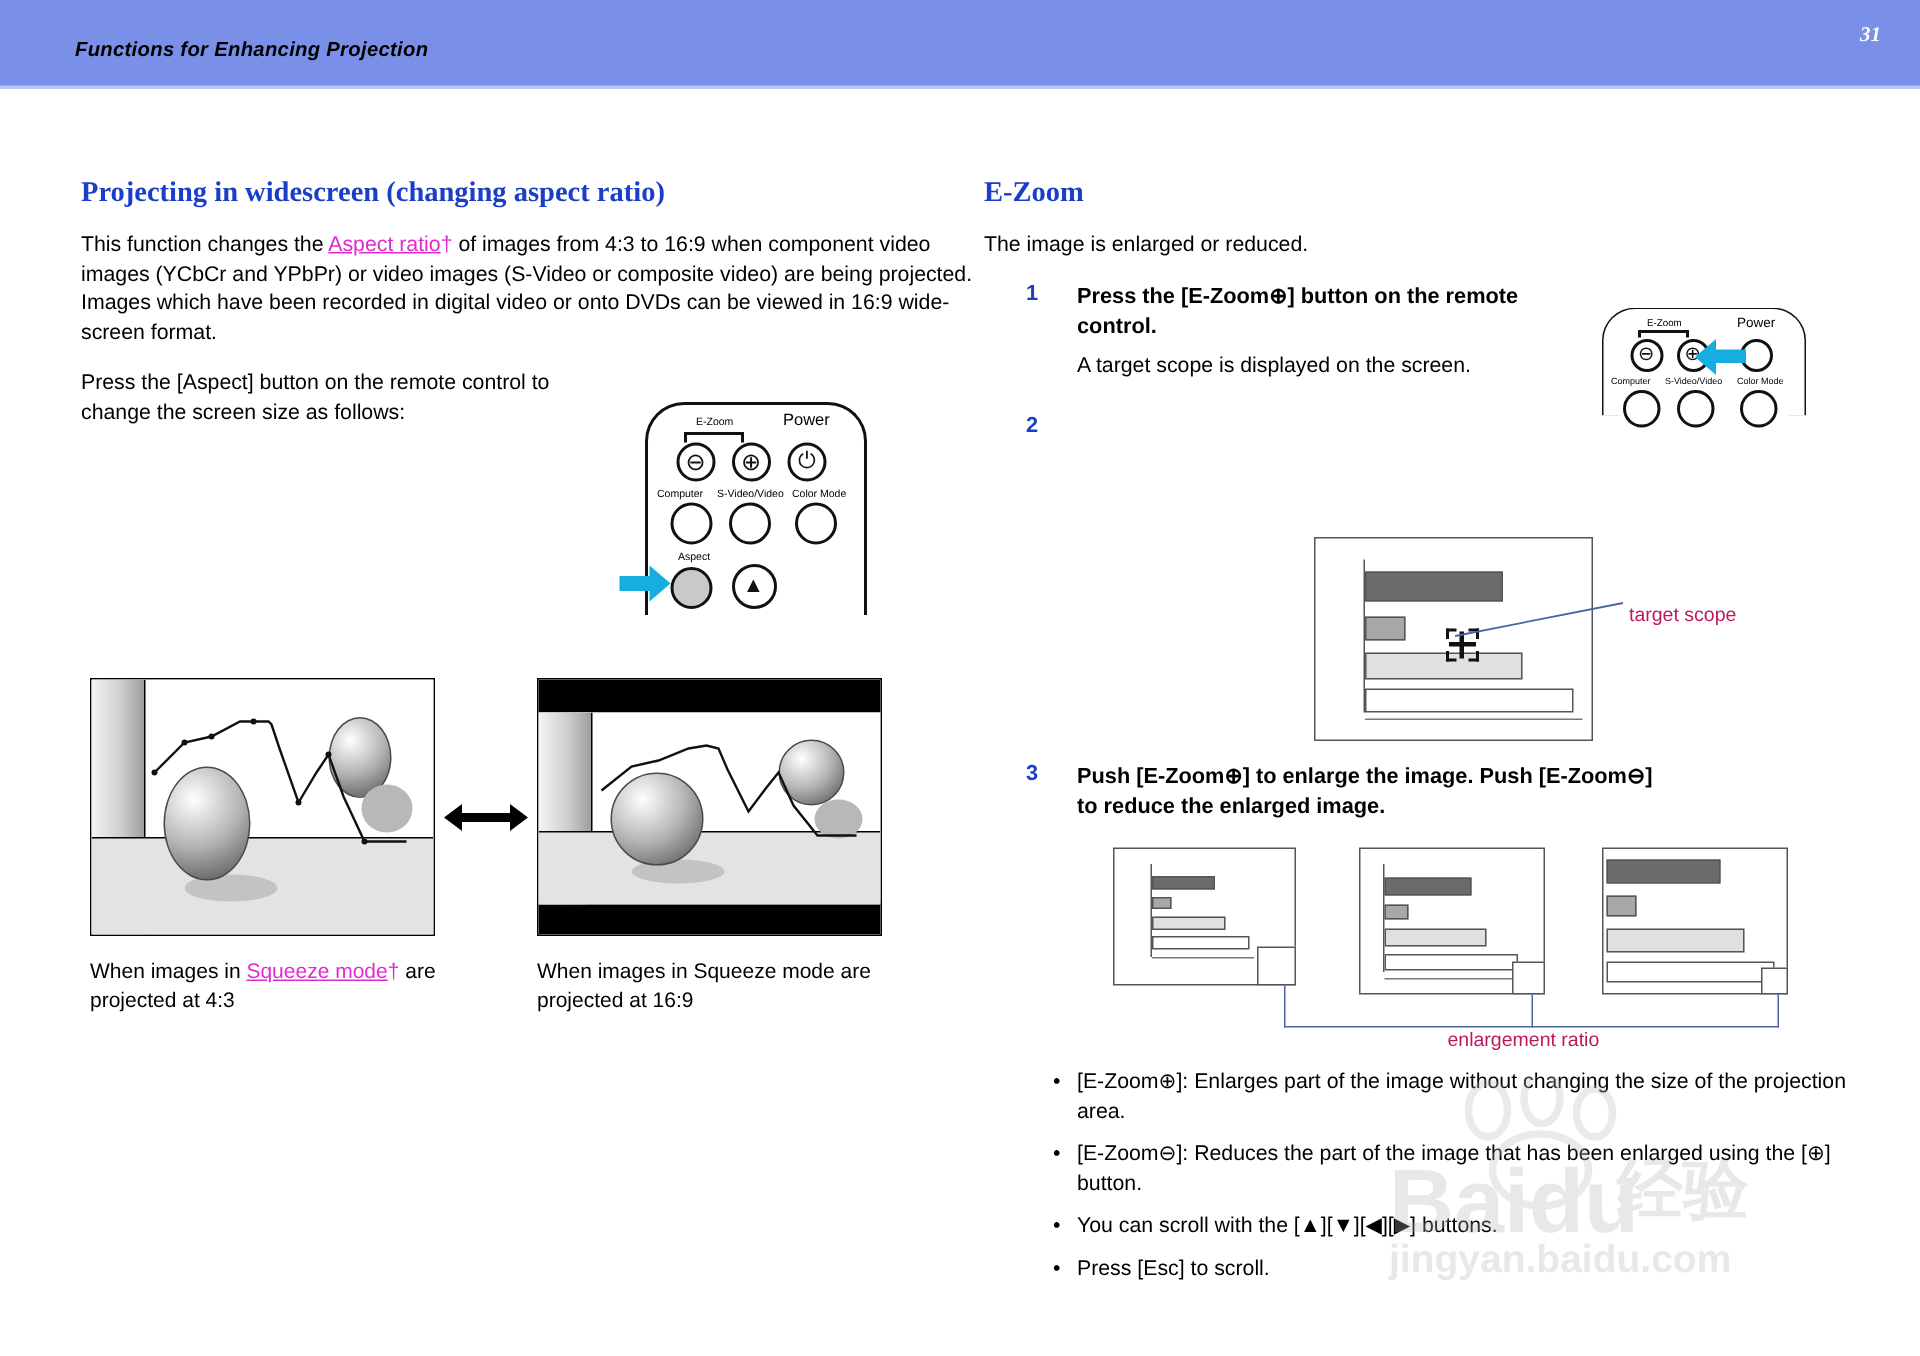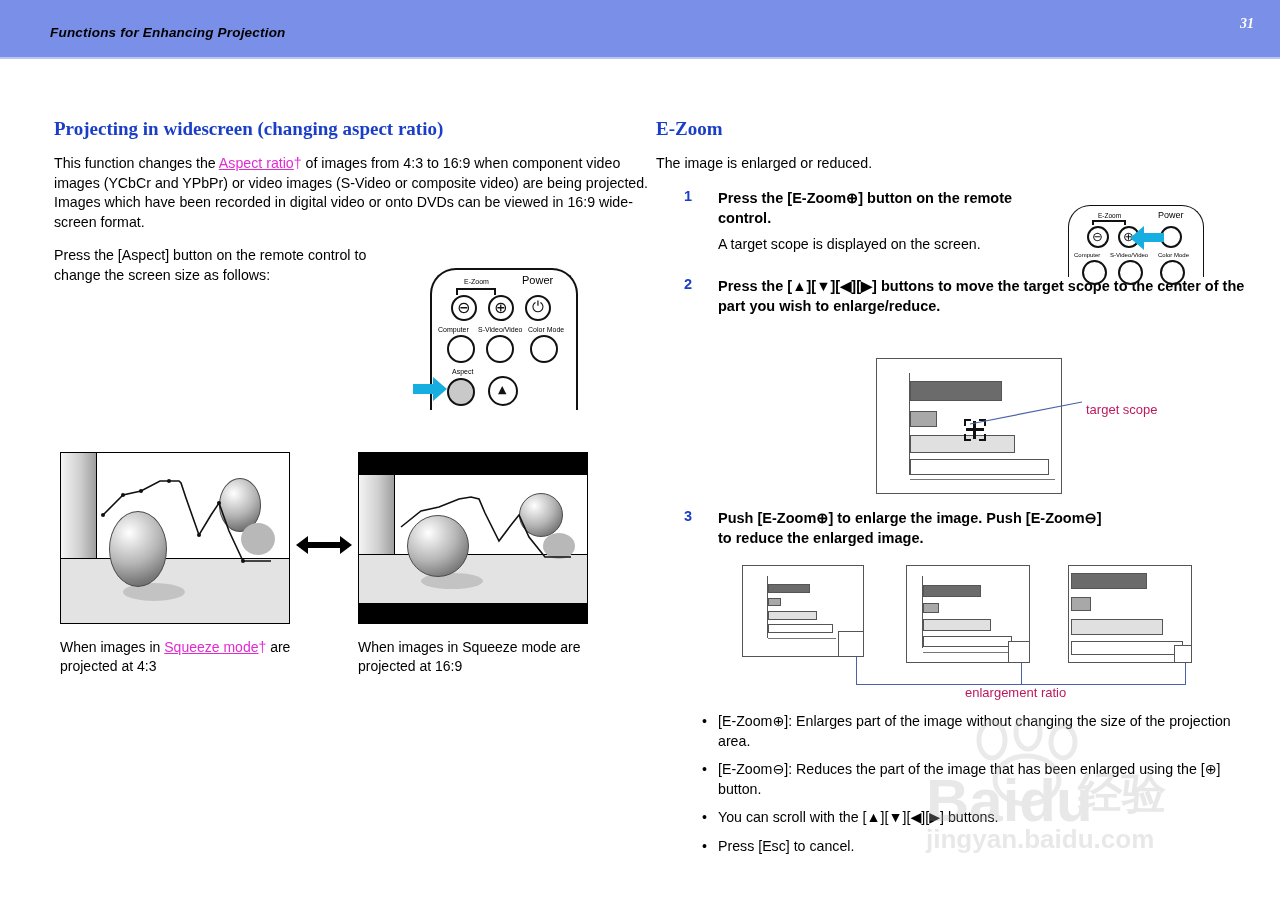--- a/index.html
+++ b/index.html
@@ -256,21 +256,20 @@
   <p class="body">The image is enlarged or reduced.</p>
 
   <div class="step">
     <span class="step-num">1</span>
     <span class="step-text" style="display:inline-block; width:340px;">Press the [E-Zoom⊕] button on the remote control.</span>
   </div>
   <p class="step-sub" style="width:350px;">A target scope is displayed on the screen.</p>
 
   <div class="step" style="margin-top:22px;">
     <span class="step-num">2</span>
-    <span class="step-text" style="display:inline-block; width:530px;">Press the [▲][▼][◀][▶] buttons to move the target scope to the center of the part you wish to enlarge/reduce.</span>
   </div>
 </div>
 
 <div style="position:absolute; left:1068px; top:205px; width:140px; height:72px;">
   <div style="position:absolute; left:0; top:0; width:136px; height:72px; border:1.5px solid #111;
               border-top-left-radius:22px; border-top-right-radius:22px; border-bottom:none; background:#fff;"></div>
   <div class="lbl" style="left:30px; top:7px; font-size:6.5px;">E-Zoom</div>
   <div class="ezoom-bracket" style="left:24px; top:15px; width:34px; height:5px;"></div>
   <div class="lbl" style="left:90px; top:5px; font-size:9px;">Power</div>
 
@@ -354,21 +353,21 @@
 <div class="leader" style="left:856px; top:657px; width:1.2px; height:28px;"></div>
 <div class="leader" style="left:1021px; top:663px; width:1.2px; height:22px;"></div>
 <div class="leader" style="left:1185px; top:663px; width:1.2px; height:22px;"></div>
 <div class="leader" style="left:856px; top:684px; width:330px; height:1.2px;"></div>
 <div class="blue-label" style="left:965px; top:685px;">enlargement ratio</div>
 
 <div class="bullets">
   <div class="bullet">[E-Zoom⊕]: Enlarges part of the image without changing the size of the projection area.</div>
   <div class="bullet">[E-Zoom⊖]: Reduces the part of the image that has been enlarged using the [⊕] button.</div>
   <div class="bullet">You can scroll with the [▲][▼][◀][▶] buttons.</div>
-  <div class="bullet">Press [Esc] to cancel.</div>
+  <div class="bullet">Press [Esc] to scroll.</div>
 </div>
 
 <div class="watermark">
   <svg width="330" height="140" style="position:absolute;left:0;top:0;">
     <ellipse cx="62" cy="22" rx="13" ry="18" fill="none" stroke="#bbb" stroke-width="5"></ellipse>
     <ellipse cx="98" cy="14" rx="12" ry="17" fill="none" stroke="#bbb" stroke-width="5"></ellipse>
     <ellipse cx="133" cy="24" rx="12" ry="16" fill="none" stroke="#bbb" stroke-width="5"></ellipse>
     <ellipse cx="97" cy="62" rx="32" ry="24" fill="none" stroke="#bbb" stroke-width="5"></ellipse>
   </svg>
   <div class="wm-text" style="left:-4px; top:48px; font-size:60px;">Baidu</div>

